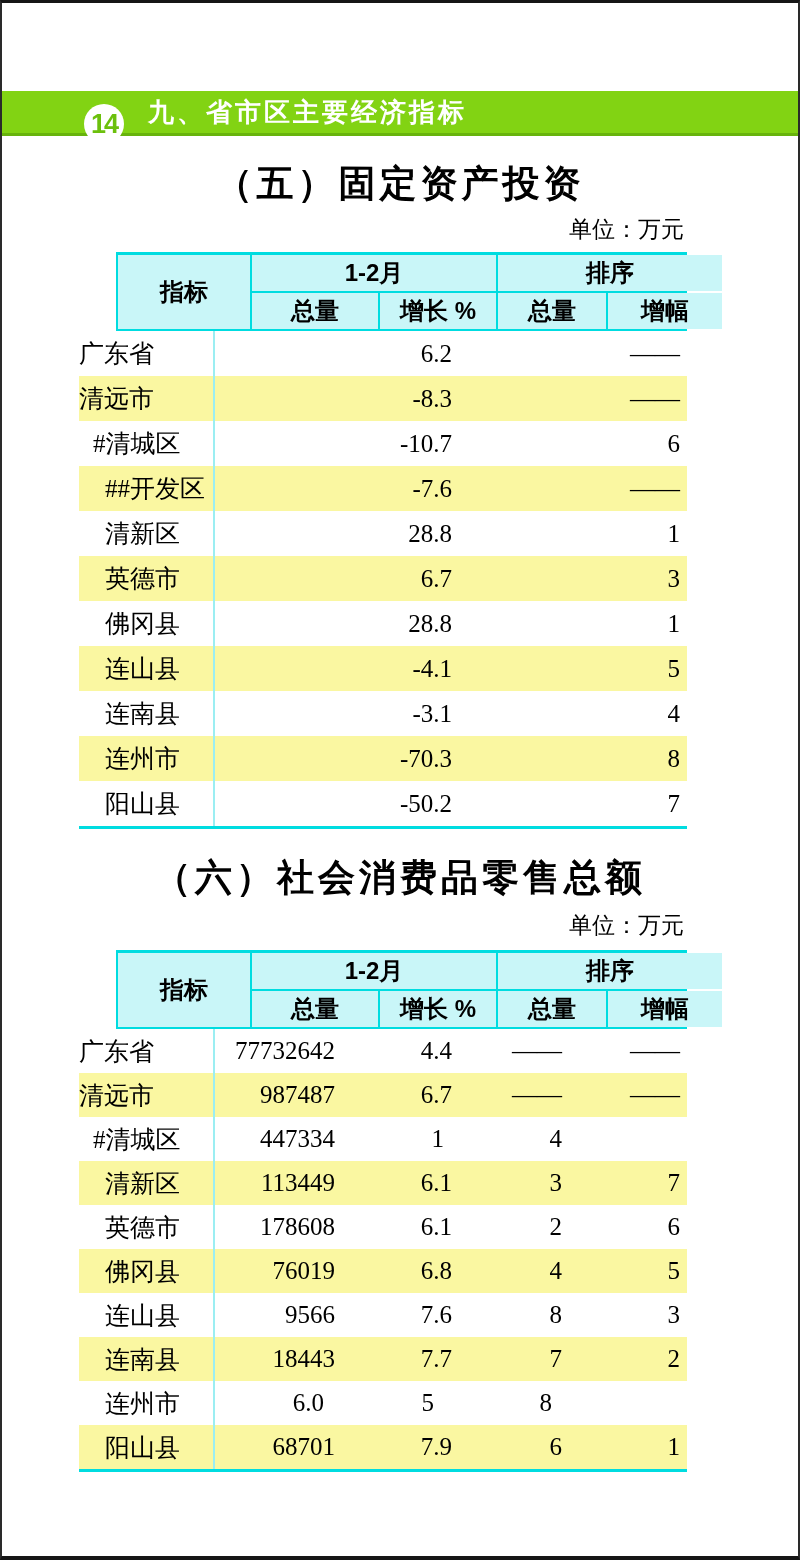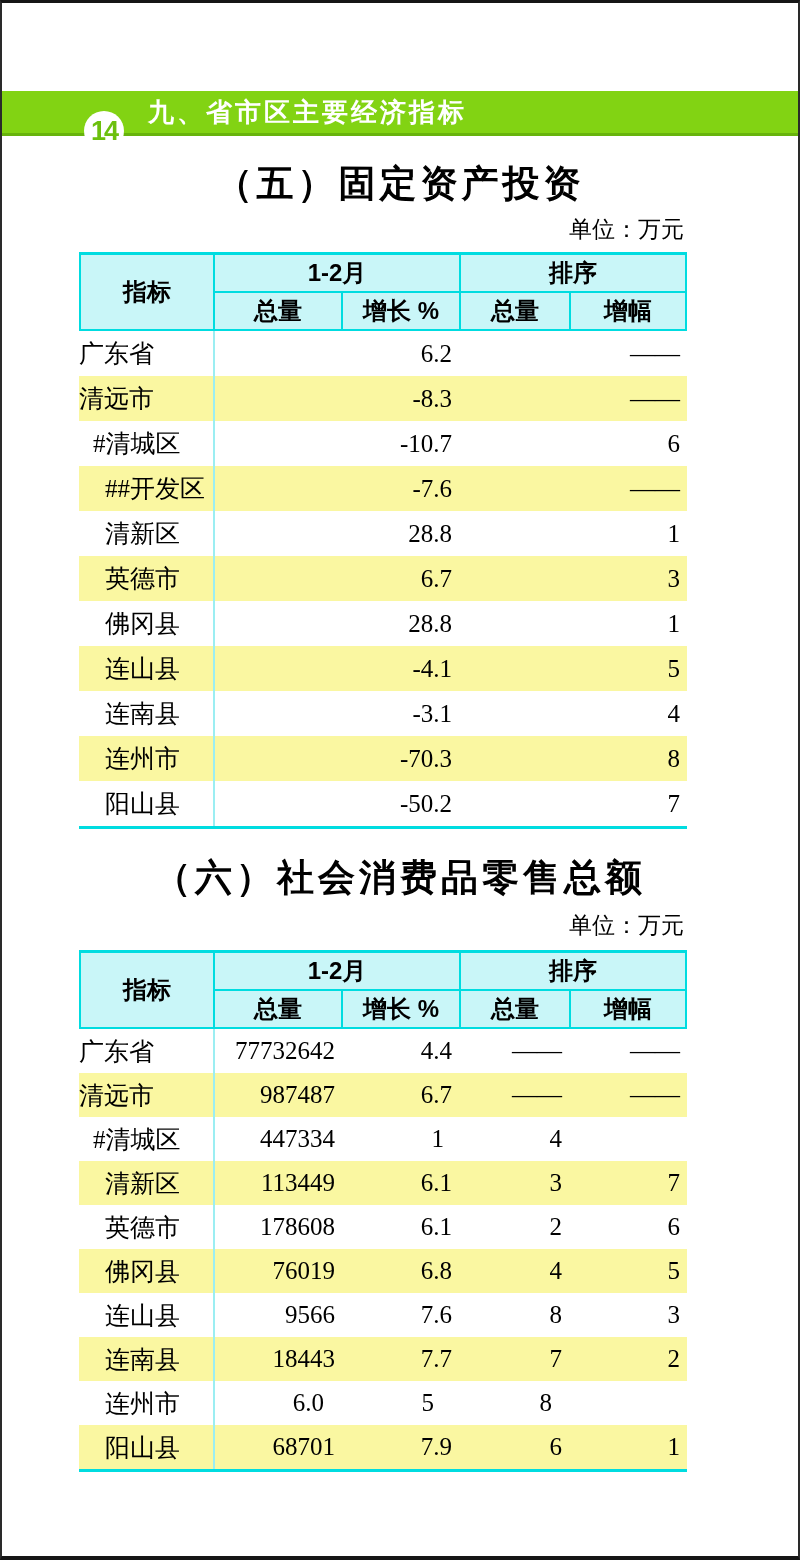--- a/index.html
+++ b/index.html
@@ -11,21 +11,21 @@
     overflow:hidden;
     font-family:"Liberation Sans", sans-serif;
   }
   
   .chapter-bar {
     position:absolute; left:0; top:88px; width:100%; height:45px;
     background:#82d313; border-bottom:3px solid #67b30c;
     display:flex; align-items:center;
   }
   .page-badge {
-    position:absolute; left:82px; top:20px; width:40px; height:40px;
+    position:absolute; left:82px; top:13px; width:40px; height:40px;
     background:#ffffff; border-radius:50%;
     display:flex; align-items:center; justify-content:center;
     font-weight:bold; font-size:27px; color:#6cc00d; letter-spacing:-2px;
     font-family:"Liberation Sans", sans-serif;
   }
   .chapter-title {
     position:absolute; left:146px; top:0; height:42px; display:flex; align-items:center;
     color:#ffffff; font-weight:bold; font-size:26px; letter-spacing:3px;
   }
   
@@ -38,21 +38,21 @@
     position:absolute; right:114px; font-size:23px; color:#000;
     font-family:"Liberation Serif", serif;
   }
   
   .dtable { position:absolute; left:77px; width:608px; }
   .thead {
     display:grid;
     grid-template-columns:132px 126px 116px 108px 114px;
     grid-template-rows:36px 36px;
     gap:2px; background:#00dce0;
-    border:2px solid #00dce0; border-top-width:3px;
+    border:2px solid #00dce0; border-top-width:3px;margin-left:37px;
   }
   .hcell {
     background:#c9f6f8; display:flex; align-items:center; justify-content:center;
     font-weight:bold; font-size:24px; color:#000;
   }
   .tbody { border-bottom:3px solid #00dce0;text-align:right; }
   .trow { display:flex; }
   .s0 .trow { height:45px; }
   .s1 .trow { height:44px; }
   .trow.odd { background:#faf7a1; }

